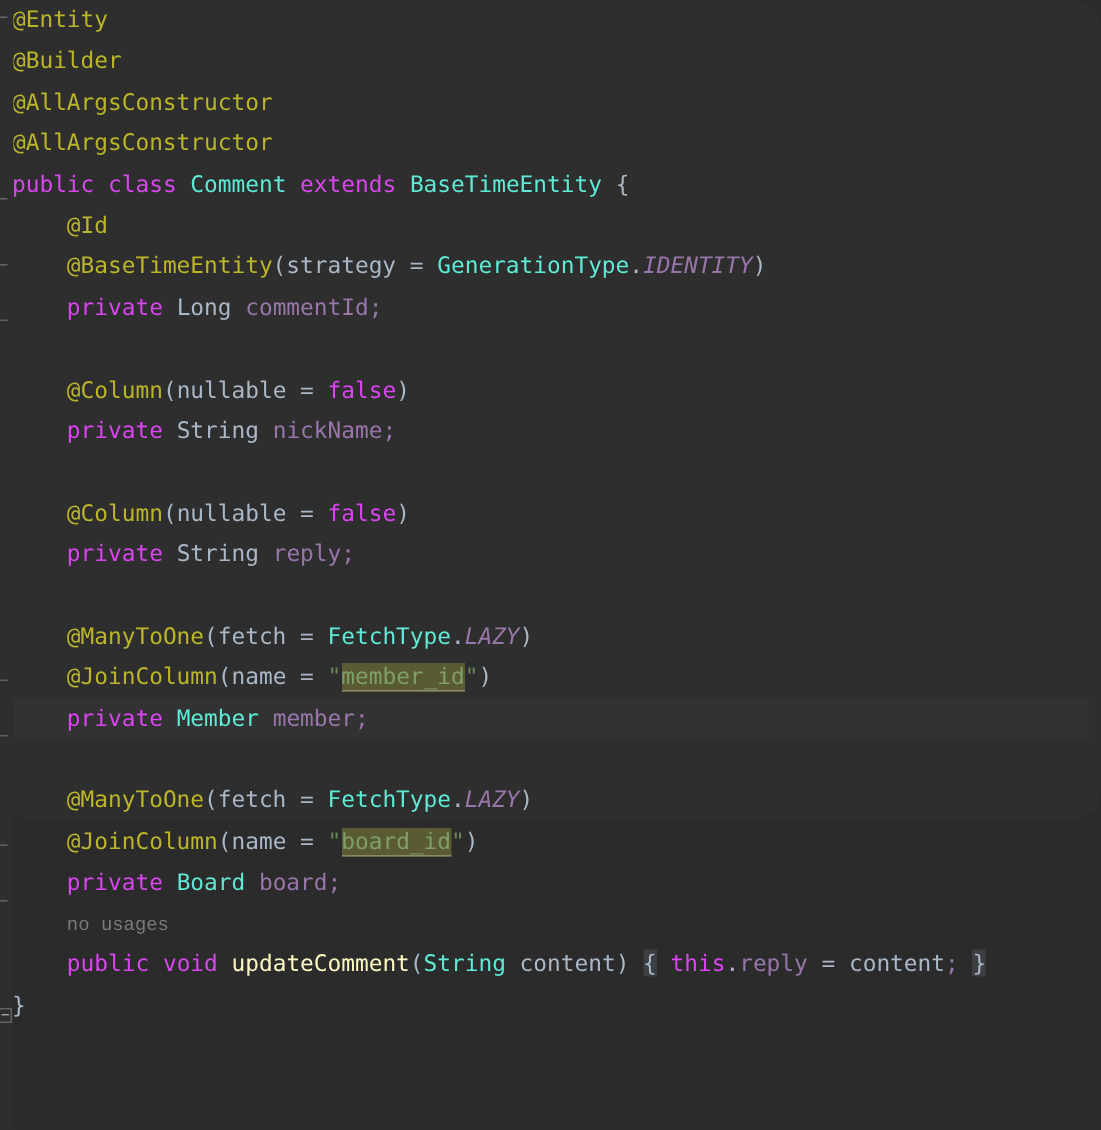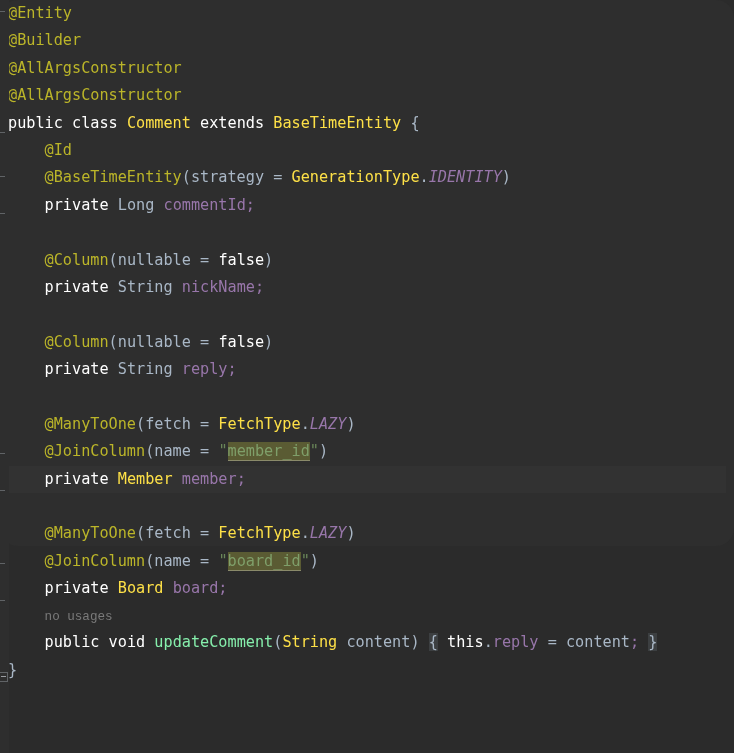--- a/index.html
+++ b/index.html
@@ -91,30 +91,30 @@
   .line.current {
     background: #323232;
     margin-left: -8px;
     padding-left: 16px;
     width: 734px;
     box-sizing: border-box;
   }
 
   
   .anno     { color: #bbb529; }
-  .kw       { color: #ffffff; }
+  .kw       { color: #d946ef; }
   .type     { color: #a9b7c6; }
-  .cls      { color: #fde047; }
+  .cls      { color: #5eead4; }
   .field    { color: #9876aa; }
   .param    { color: #a9b7c6; }
   .punct    { color: #a9b7c6; }
   .paren    { color: #a9b7c6; }
   .str      { color: #6a8759; }
   .static-i { color: #9876aa; font-style: italic; }
-  .method   { color: #86efac; }
+  .method   { color: #fef9c3; }
   .plain    { color: #a9b7c6; }
 
   .search-hl {
     background: #5a5b33;
     border-bottom: 1.4px solid #8a8a6a;
     color: #7f9f6a;
   }
 
   .fold-brace {
     background: #3c3f41;

